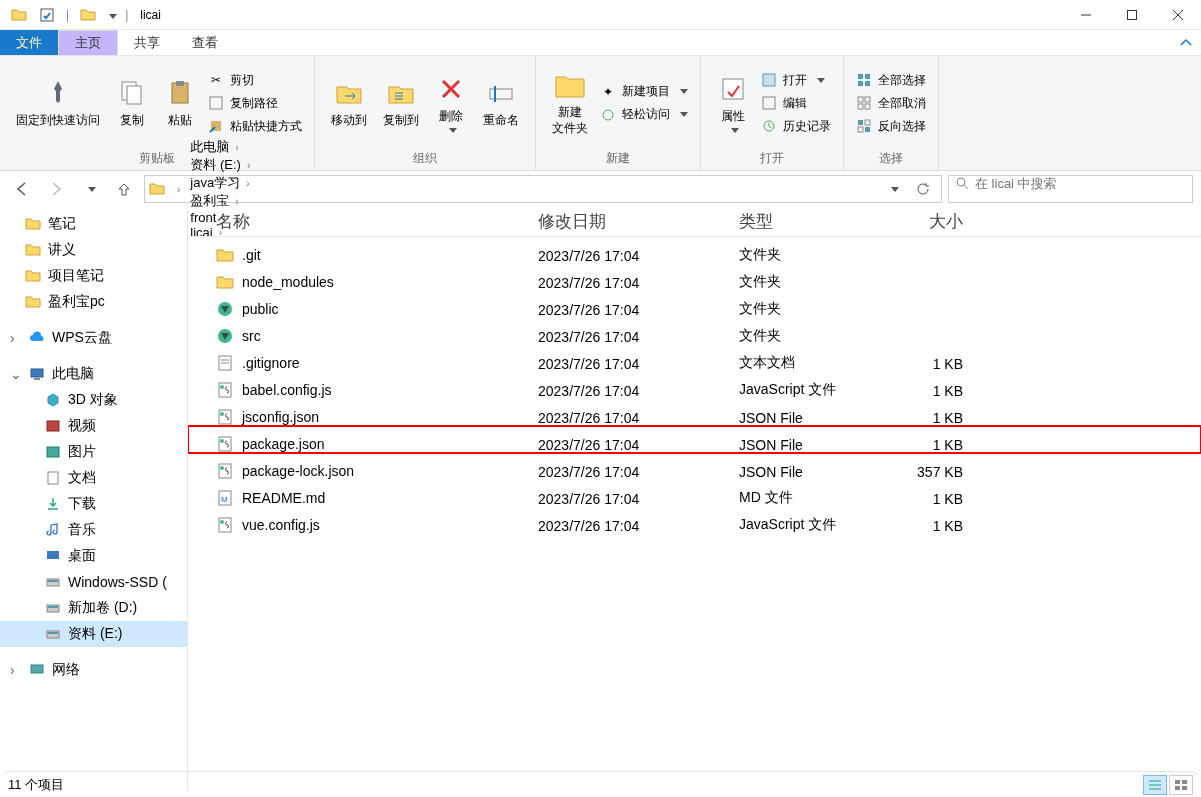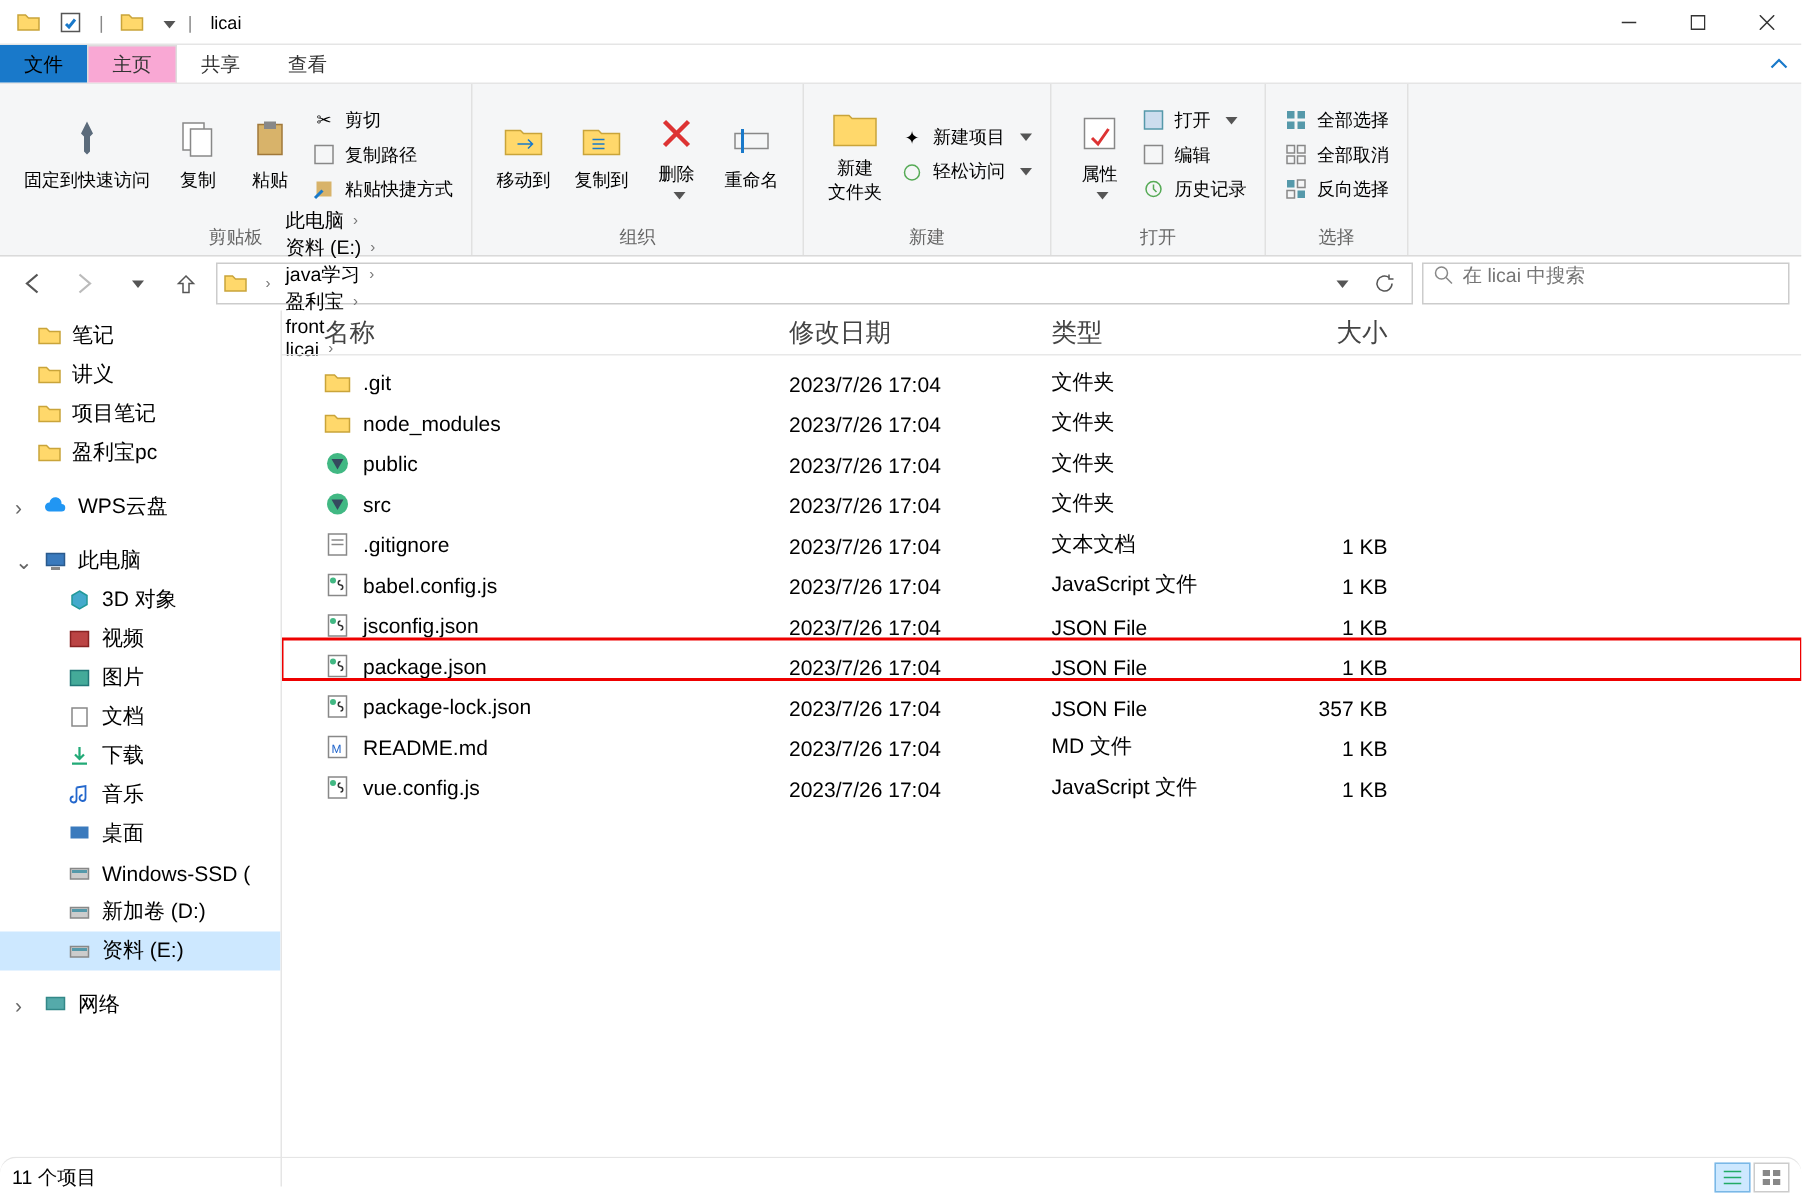--- a/index.html
+++ b/index.html
@@ -10,22 +10,22 @@
 .titlebar-left { display: flex; align-items: center; gap: 6px; padding-left: 8px; }
 .qat-btn { width: 22px; height: 22px; display: inline-flex; align-items: center; justify-content: center; }
 .title-sep { color: #888; margin: 0 2px; }
 .window-title { margin-left: 4px; font-size: 12px; }
 .titlebar-right { margin-left: auto; display: flex; }
 .win-btn { width: 46px; height: 30px; display: flex; align-items: center; justify-content: center; }
 
 
 .menutabs { height: 26px; display: flex; align-items: stretch; background: #fff; border-bottom: 1px solid #e5e5e5; }
 .menutab { padding: 0 16px; display: flex; align-items: center; font-size: 13px; color: #333; }
-.menutab.file { background: #1979ca; color: #000000; }
-.menutab.active { background: #f9a8d4; border: 1px solid #ddd; border-bottom: none; }
+.menutab.file { background: #1979ca; color: #fef9c3; }
+.menutab.active { background: #c4b5fd; border: 1px solid #ddd; border-bottom: none; }
 .menutabs .help { margin-left: auto; width: 30px; display: flex; align-items: center; justify-content: center; color: #1979ca; }
 .chev { display:inline-block;width:0;height:0;border-left:4px solid transparent;border-right:4px solid transparent;border-top:5px solid #555;margin-left:4px; }
 
 
 .ribbon { height: 115px; background: #f5f6f7; border-bottom: 1px solid #dadada; display: flex; }
 .r-group { border-right: 1px solid #e1e1e1; display: flex; flex-direction: column; }
 .r-body { flex: 1; display: flex; align-items: center; padding: 4px 8px; }
 .r-label { text-align: center; font-size: 12px; color: #666; padding-bottom: 3px; }
 .r-big { display: flex; flex-direction: column; align-items: center; gap: 4px; padding: 4px 8px; font-size: 12px; text-align: center; line-height: 1.3; }
 .r-icon-lg { width: 32px; height: 32px; display: flex; align-items: center; justify-content: center; }
@@ -51,22 +51,22 @@
 .nav-item.sel { background: #cde8ff; }
 .nav-item .ic { width: 18px; height: 18px; display: inline-flex; align-items: center; justify-content: center; }
 .nav-sub .nav-item { padding-left: 44px; }
 .nav-root { padding-left: 10px; font-weight: normal; }
 .nav-exp { width: 12px; display: inline-block; color: #666; }
 
 .file-area { flex: 1; position: relative; overflow:hidden; }
 .file-head { height: 30px; display: flex; align-items: center; border-bottom: 1px solid #e8e8e8; font-size: 17px; color: #444; }
 .col { padding: 0 8px; display:flex; align-items:center; }
 .col-name { width: 330px; padding-left: 28px; }
-.col-date { width: 175px; }
-.col-type { width: 150px; }
+.col-date { width: 175px; margin-left: 12px; }
+.col-type { width: 150px; margin-left: 26px; }
 .col-size { width: 90px; text-align: right; justify-content: flex-end; }
 .file-row { height: 27px; display: flex; align-items: flex-end; font-size: 14px; }
 .file-row .col-name { display: flex; align-items: center; gap: 8px; }
 .file-row .ic { width: 18px; height: 18px; display: inline-flex; align-items: center; justify-content: center; }
 .file-row.highlighted { outline: 2px solid #e00; outline-offset: -1px; }
 
 
 .statusbar { position: absolute; bottom: 0; left: 0; right: 0; height: 26px; border-top: 1px solid #e5e5e5; display: flex; align-items: center; padding: 0 8px; font-size: 13px; border-radius: 11px; }
 .statusbar .views { margin-left: auto; display: flex; gap: 2px; }
 .view-btn { width: 24px; height: 20px; border: 1px solid #ccc; display: flex; align-items: center; justify-content: center; }

